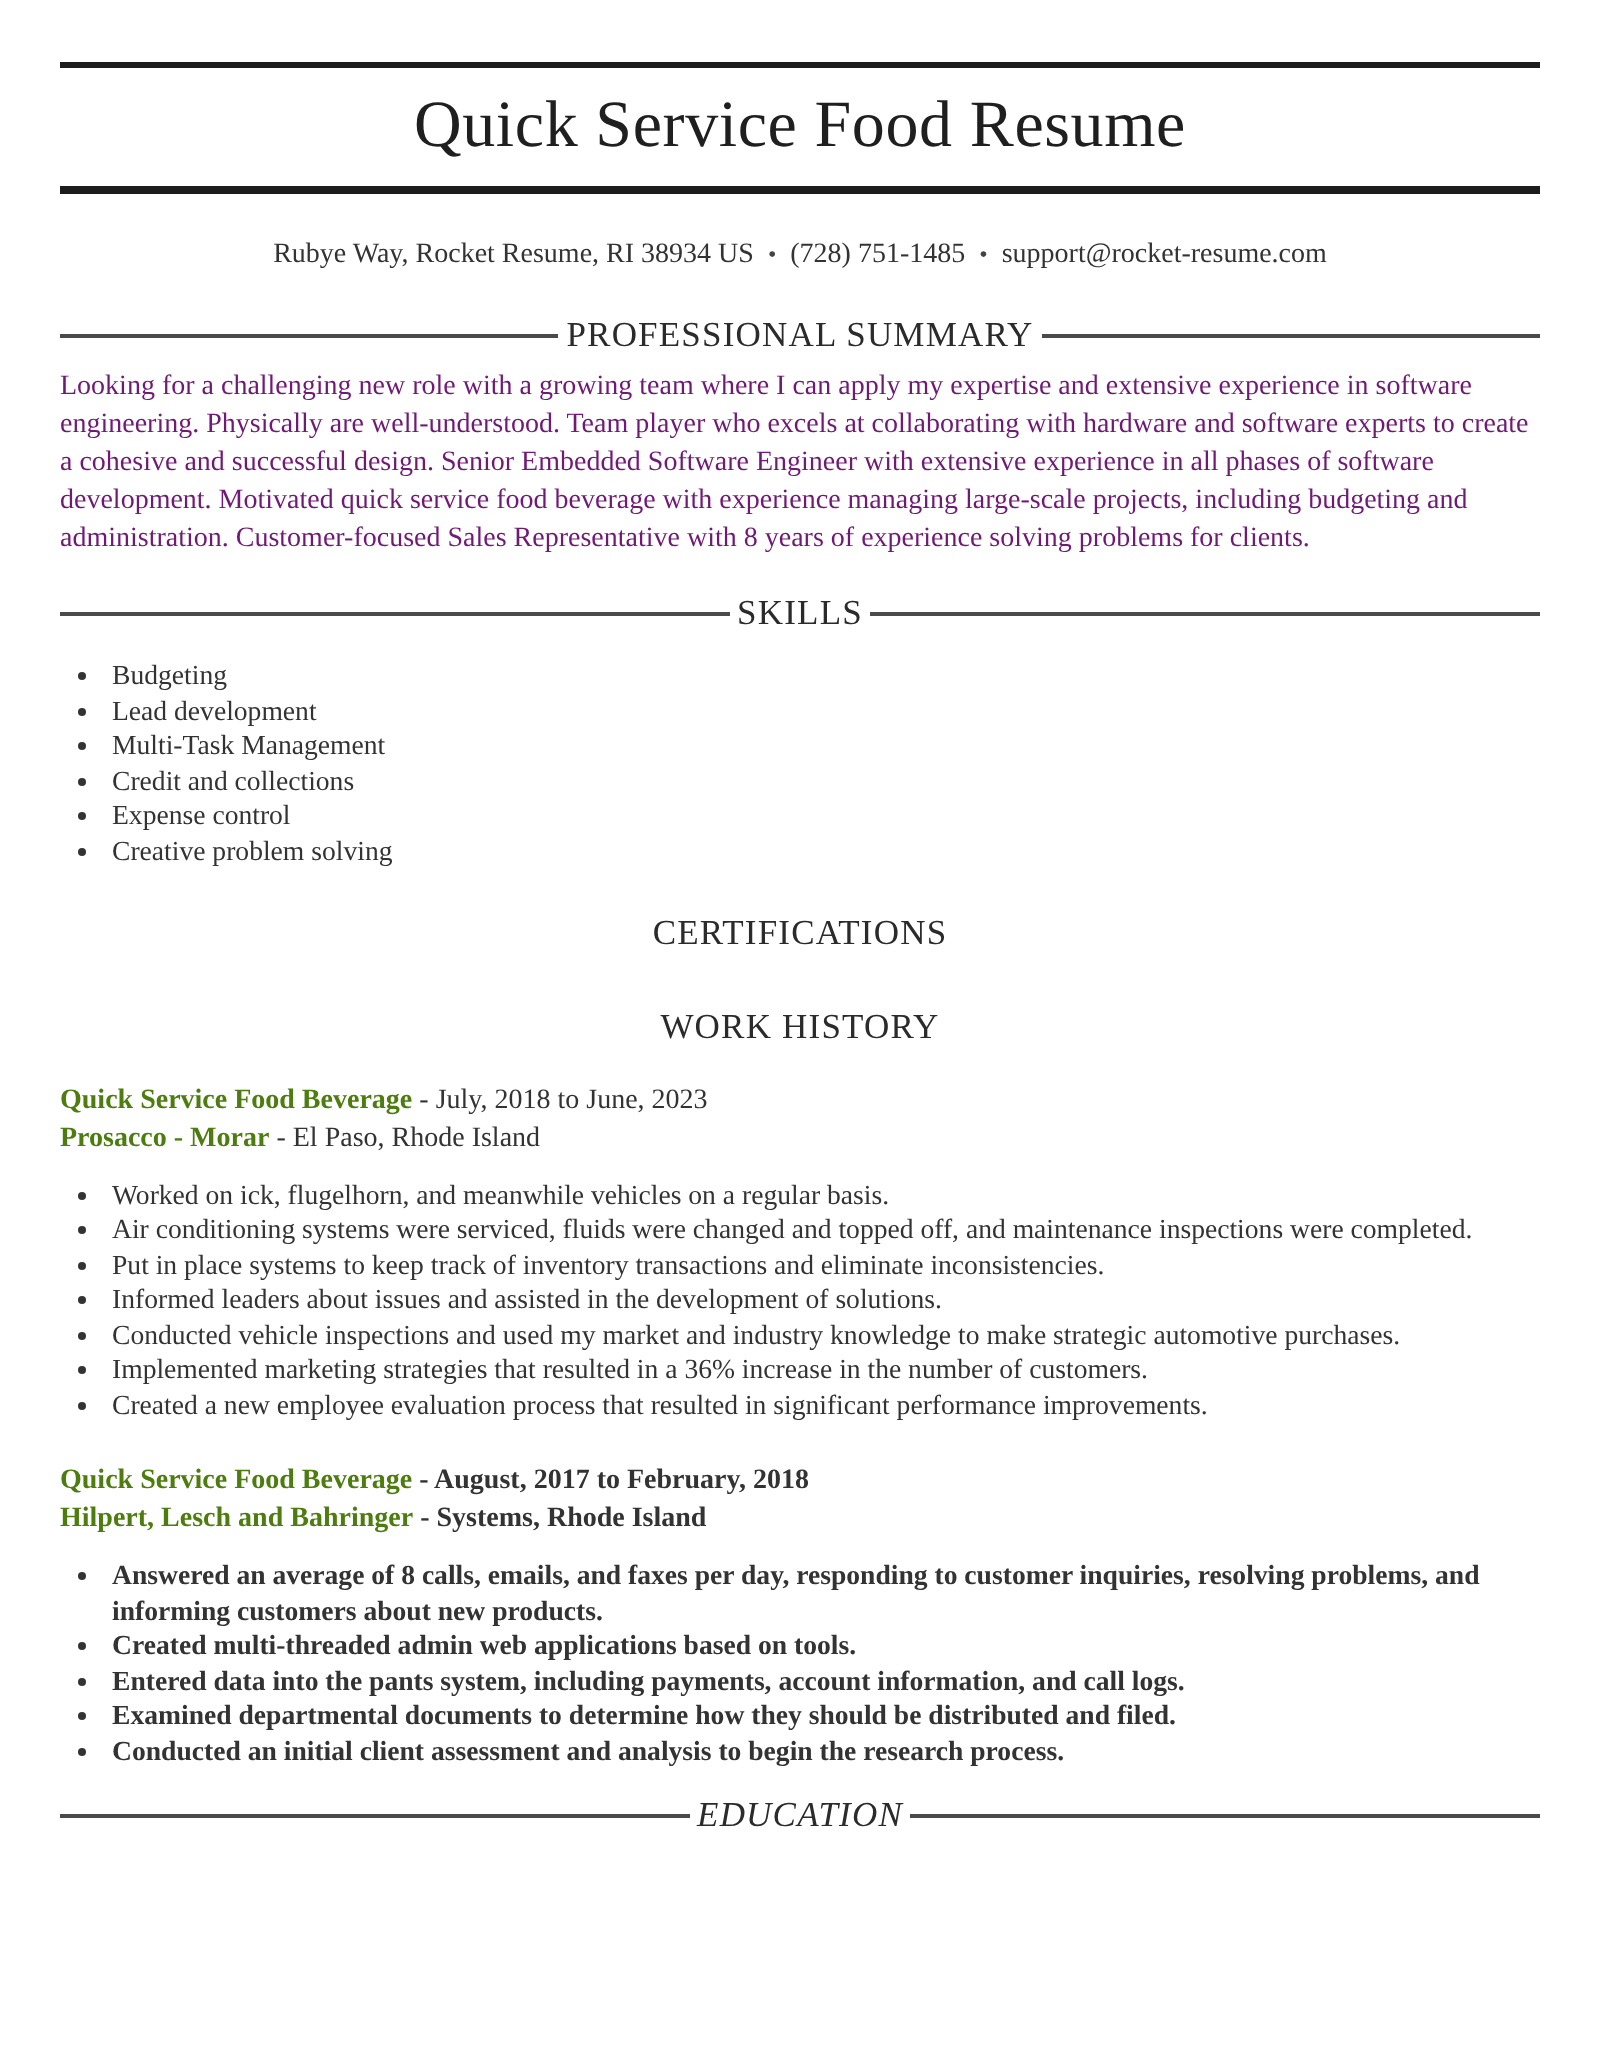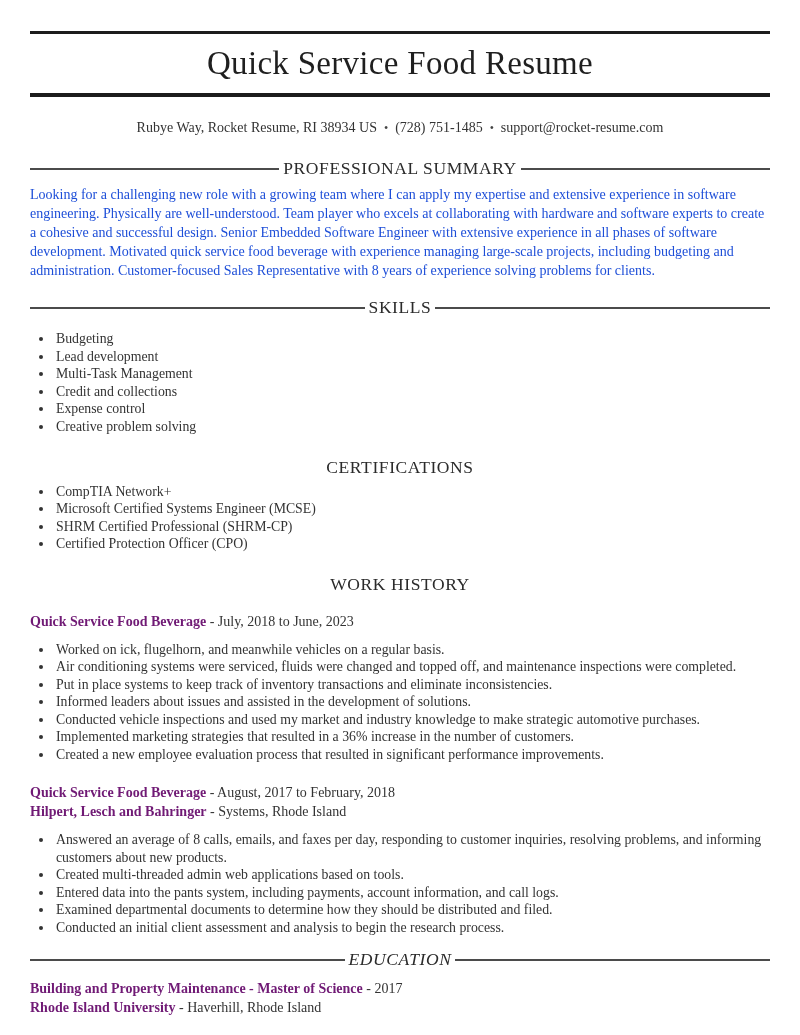--- a/index.html
+++ b/index.html
@@ -60,21 +60,21 @@
     letter-spacing: 0.6px;
     color: #2b2b2b;
     white-space: nowrap;
     font-weight: 400;
   }
 
   .summary-text {
     margin: 7px 0 0 0;
     font-size: 14px;
     line-height: 19px;
-    color: #1d4ed8;
+    color: #701a75;
   }
 
   ul.bullet-list {
     margin: 0;
     padding: 0 0 0 24px;
   }
   ul.bullet-list li {
     font-size: 13.8px;
     line-height: 17.6px;
     color: #333333;
@@ -84,28 +84,28 @@
   .skills-grid {
     display: grid;
     grid-template-columns: 1fr 1fr;
     margin-top: 13px;
   }
   .skills-grid ul.bullet-list { padding-left: 24px; }
 
   .certs { margin-top: 12px; }
 
   .job { margin-top: 12px; }
-  .job.second { margin-top: 20px; }
+  .job.second { margin-top: 20px; font-weight: bold; }
   .job-line {
     margin: 0;
     font-size: 14px;
     line-height: 19px;
     color: #333333;
   }
-  .job-line b { color: #701a75; }
+  .job-line b { color: #4d7c0f; }
   .job ul.bullet-list { margin-top: 10px; }
   .job ul.bullet-list li { line-height: 17.5px; }
 
   .edu-entry { margin-top: 10px; }
 </style>
 </head>
 <body>
 
 <div class="page">
   <div class="content">
@@ -139,35 +139,30 @@
         <li>Expense control</li>
         <li>Creative problem solving</li>
       </ul>
     </div>
 
     <div class="section-header mid">
       <div class="line"></div>
       <div class="stitle">CERTIFICATIONS</div>
       <div class="line"></div>
     </div>
-    <ul class="bullet-list certs">
-      <li>CompTIA Network+</li>
-      <li>Microsoft Certified Systems Engineer (MCSE)</li>
-      <li>SHRM Certified Professional (SHRM-CP)</li>
-      <li>Certified Protection Officer (CPO)</li>
-    </ul>
 
     <div class="section-header mid">
       <div class="line"></div>
       <div class="stitle">WORK HISTORY</div>
       <div class="line"></div>
     </div>
 
     <div class="job">
       <p class="job-line"><b>Quick Service Food Beverage</b><span> - </span><span>July, 2018 to June, 2023</span></p>
+      <p class="job-line"><b>Prosacco - Morar</b><span> - </span><span>El Paso, Rhode Island</span></p>
       <ul class="bullet-list">
         <li>Worked on ick, flugelhorn, and meanwhile vehicles on a regular basis.</li>
         <li>Air conditioning systems were serviced, fluids were changed and topped off, and maintenance inspections were completed.</li>
         <li>Put in place systems to keep track of inventory transactions and eliminate inconsistencies.</li>
         <li>Informed leaders about issues and assisted in the development of solutions.</li>
         <li>Conducted vehicle inspections and used my market and industry knowledge to make strategic automotive purchases.</li>
         <li>Implemented marketing strategies that resulted in a 36% increase in the number of customers.</li>
         <li>Created a new employee evaluation process that resulted in significant performance improvements.</li>
       </ul>
     </div>
@@ -182,19 +177,15 @@
         <li>Examined departmental documents to determine how they should be distributed and filed.</li>
         <li>Conducted an initial client assessment and analysis to begin the research process.</li>
       </ul>
     </div>
 
     <div class="section-header small">
       <div class="line"></div>
       <div class="stitle">EDUCATION</div>
       <div class="line"></div>
     </div>
-    <div class="edu-entry">
-      <p class="job-line"><b>Building and Property Maintenance - Master of Science</b><span> - </span><span>2017</span></p>
-      <p class="job-line"><b>Rhode Island University</b><span> - </span><span>Haverhill, Rhode Island</span></p>
-    </div>
 
   </div>
 </div>
 
 </body></html>

